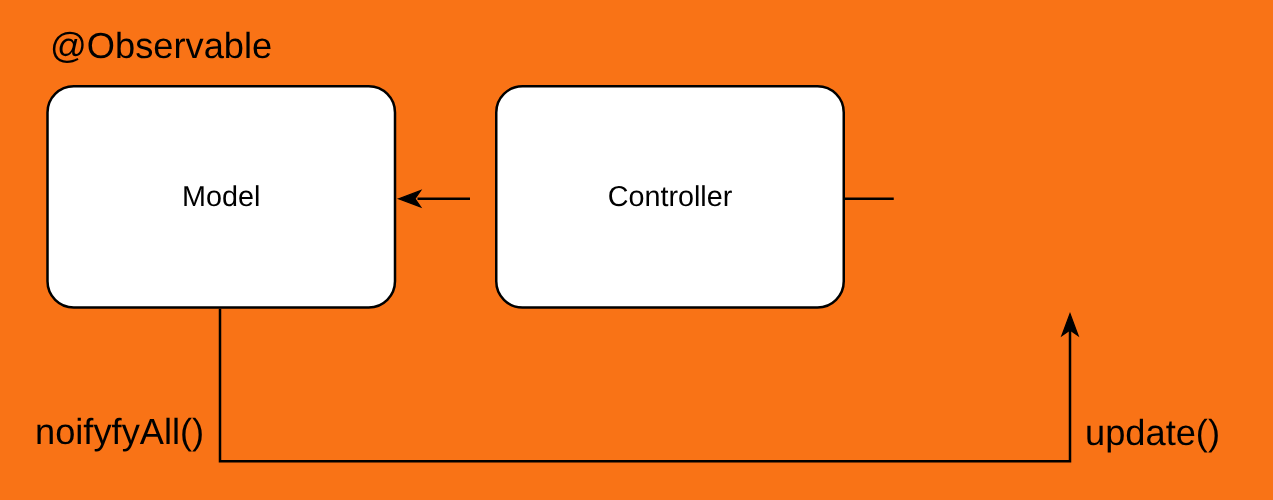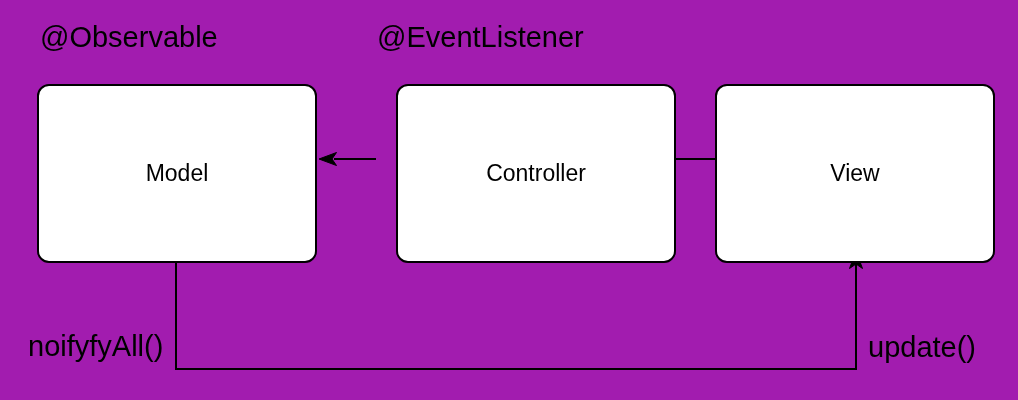--- a/index.html
+++ b/index.html
@@ -4,45 +4,44 @@
 <style>
   html, body {
     margin: 0;
     padding: 0;
     background: #ffffff;
   }
   .canvas {
     position: relative;
     width: 1018px;
     height: 400px;
-    background: #a21caf;
+    background: #f97316;
     color: #000000;
     font-family: "Liberation Sans", sans-serif;
     overflow: hidden;
   }
   .annotation {
     position: absolute;
     top: 20px;
     font-size: 29px;
     line-height: 35px;
     white-space: nowrap;
   }
   .node {
     position: absolute;
     top: 68px;
     width: 280px;
     height: 179px;
     box-sizing: border-box;
     border: 2px solid #000000;
-    border-radius: 12px;
+    border-radius: 22px;
     background: #ffffff;
     display: flex;
     align-items: center;
     justify-content: center;
-    margin-top: 16px;
   }
   .node-label {
     font-size: 23px;
     line-height: 27px;
     white-space: nowrap;
   }
   .edge-label {
     position: absolute;
     font-size: 29px;
     line-height: 35px;
@@ -65,28 +64,24 @@
     <path d="M319,159 L336.5,152.5 L332,159 L336.5,165.5 Z" fill="#000000" stroke="#000000" stroke-width="1"></path>
 
     <path d="M715,159 H672" stroke="#000000" stroke-width="2" fill="none"></path>
     <path d="M657,159 L674.5,152.5 L670,159 L674.5,165.5 Z" fill="#000000" stroke="#000000" stroke-width="1"></path>
 
     <path d="M176,247 V369 H856 V263" stroke="#000000" stroke-width="2" fill="none"></path>
     <path d="M856,251 L862.5,268.5 L856,264 L849.5,268.5 Z" fill="#000000" stroke="#000000" stroke-width="1"></path>
   </svg>
 
   <div class="annotation" style="left:40px">@Observable</div>
-  <div class="annotation" style="left:377px">@EventListener</div>
 
   <div class="node" style="left:37px">
     <span class="node-label">Model</span>
   </div>
   <div class="node" style="left:396px">
     <span class="node-label">Controller</span>
-  </div>
-  <div class="node" style="left:715px">
-    <span class="node-label">View</span>
   </div>
 
   <div class="edge-label" style="left:28px; top:329px">noifyfyAll()</div>
   <div class="edge-label" style="left:868px; top:330px">update()</div>
 
 </div>
 
 </body></html>

